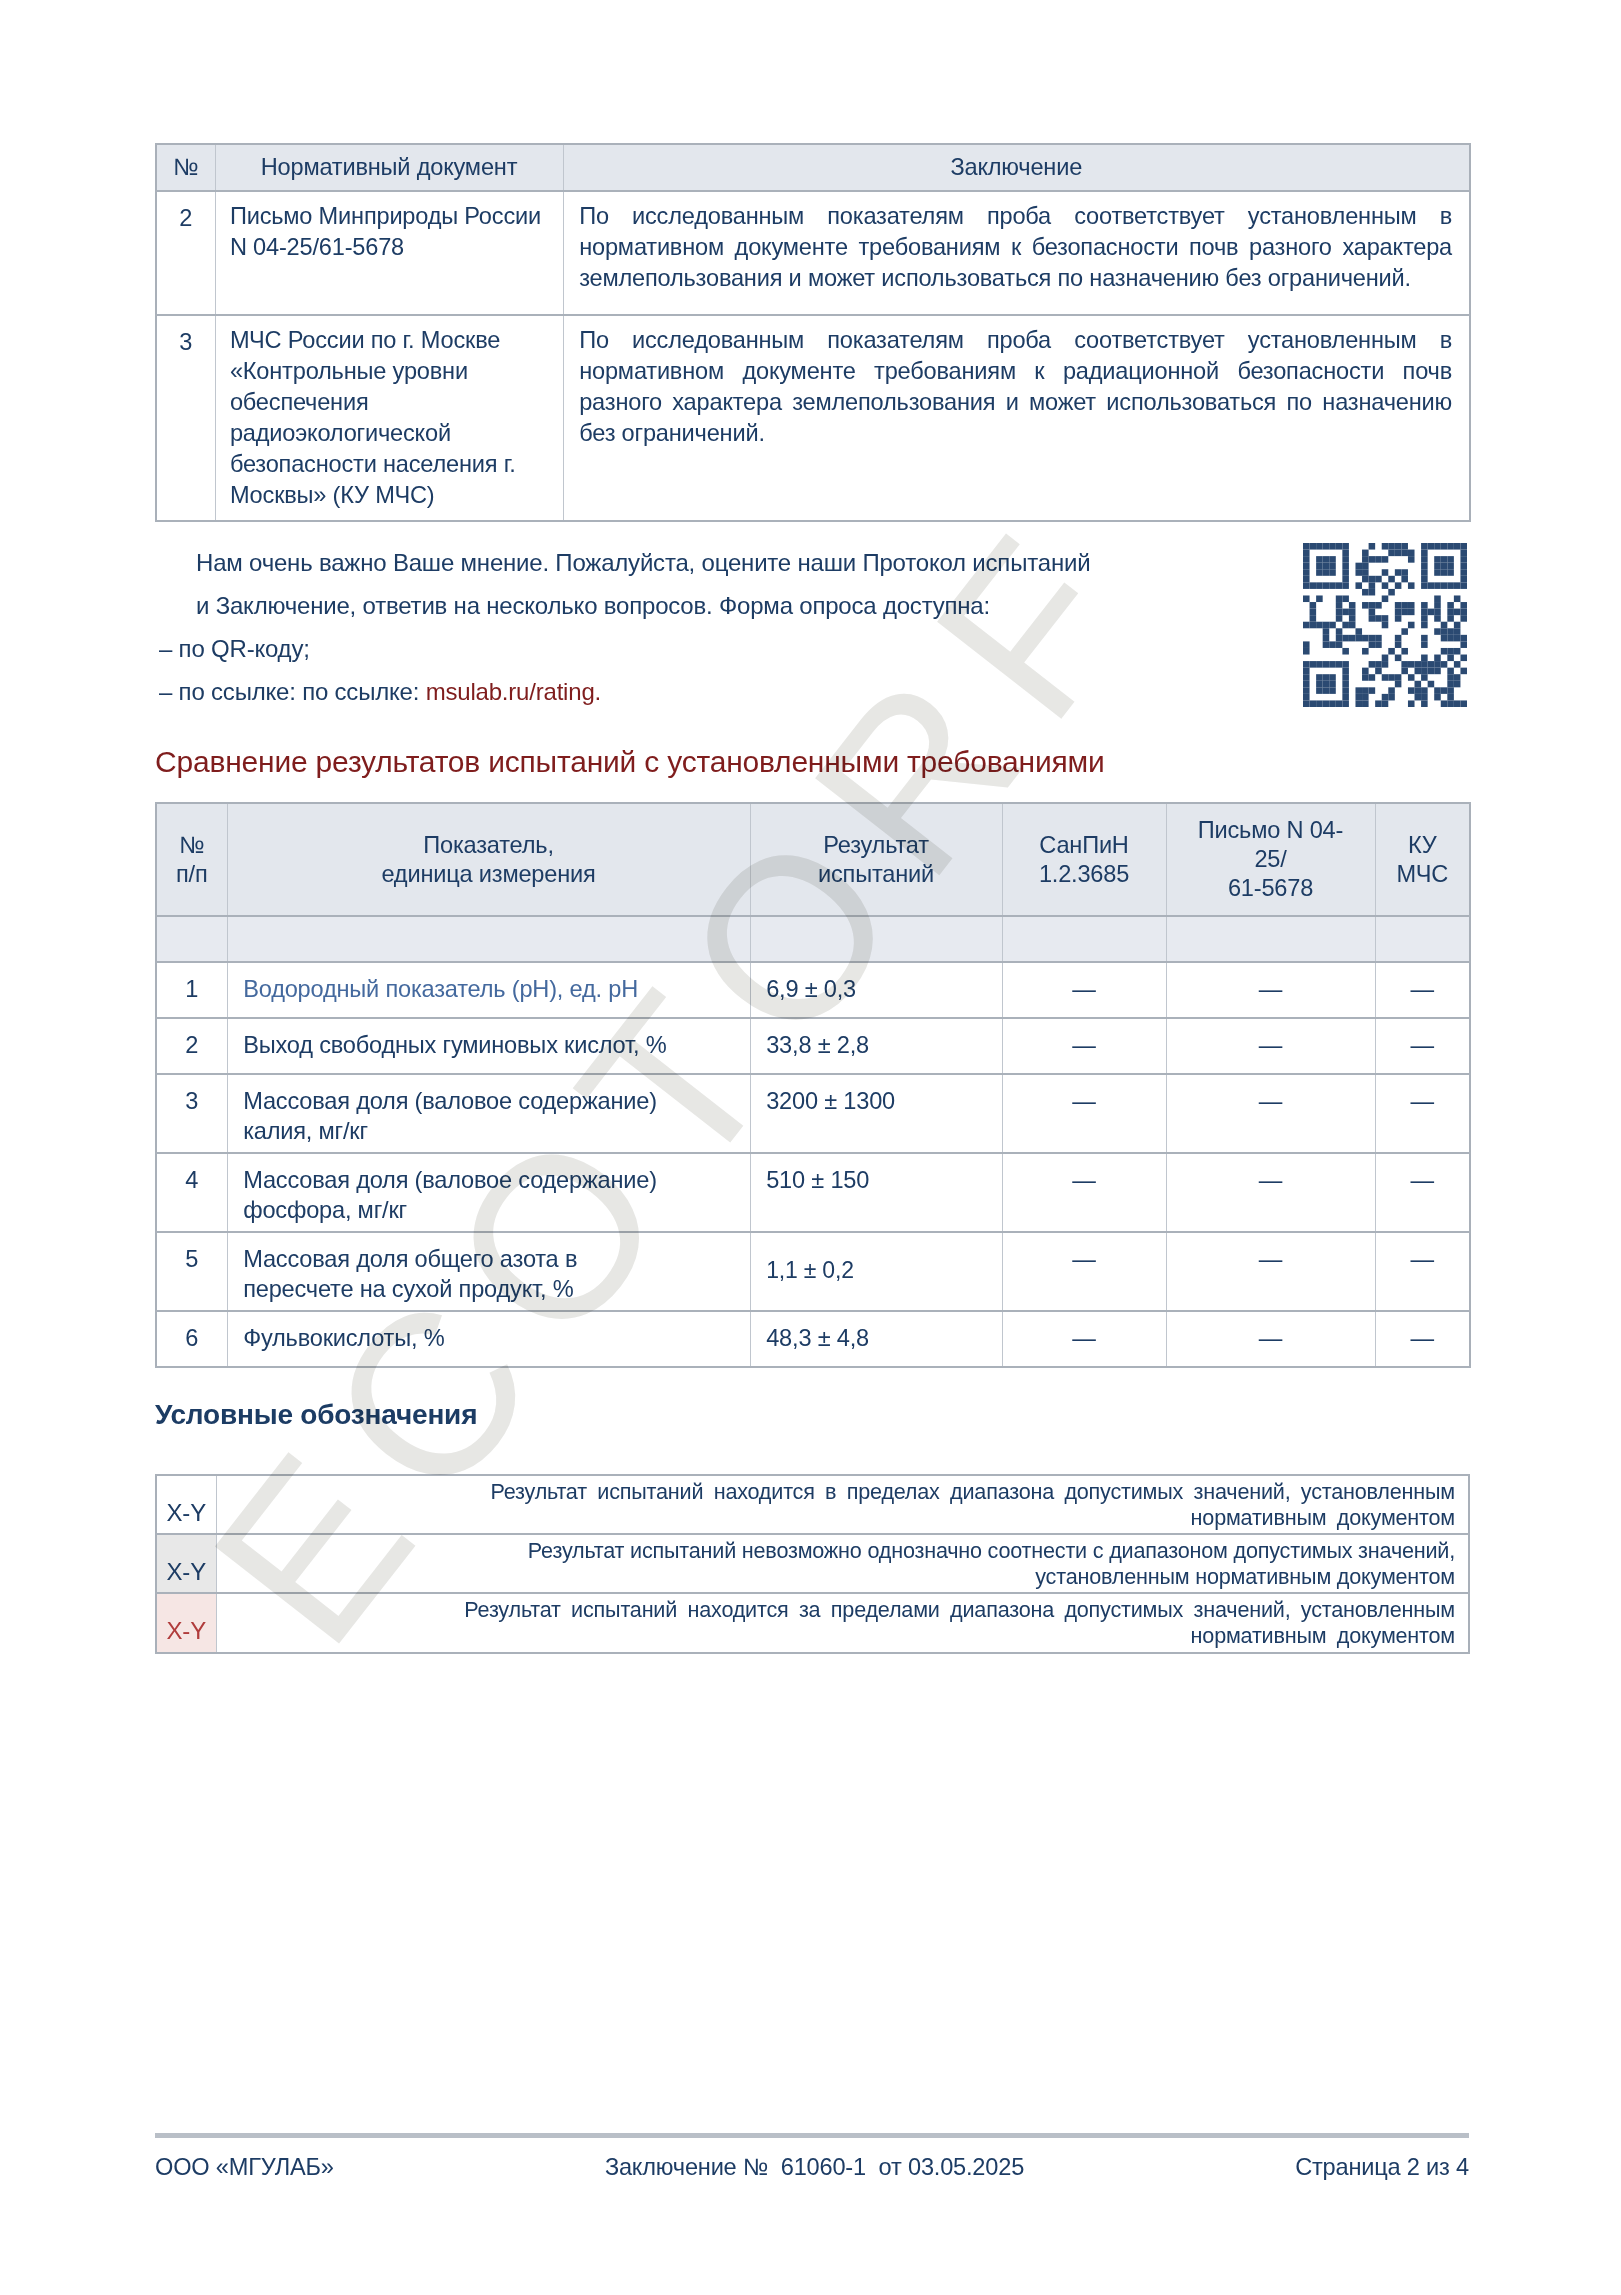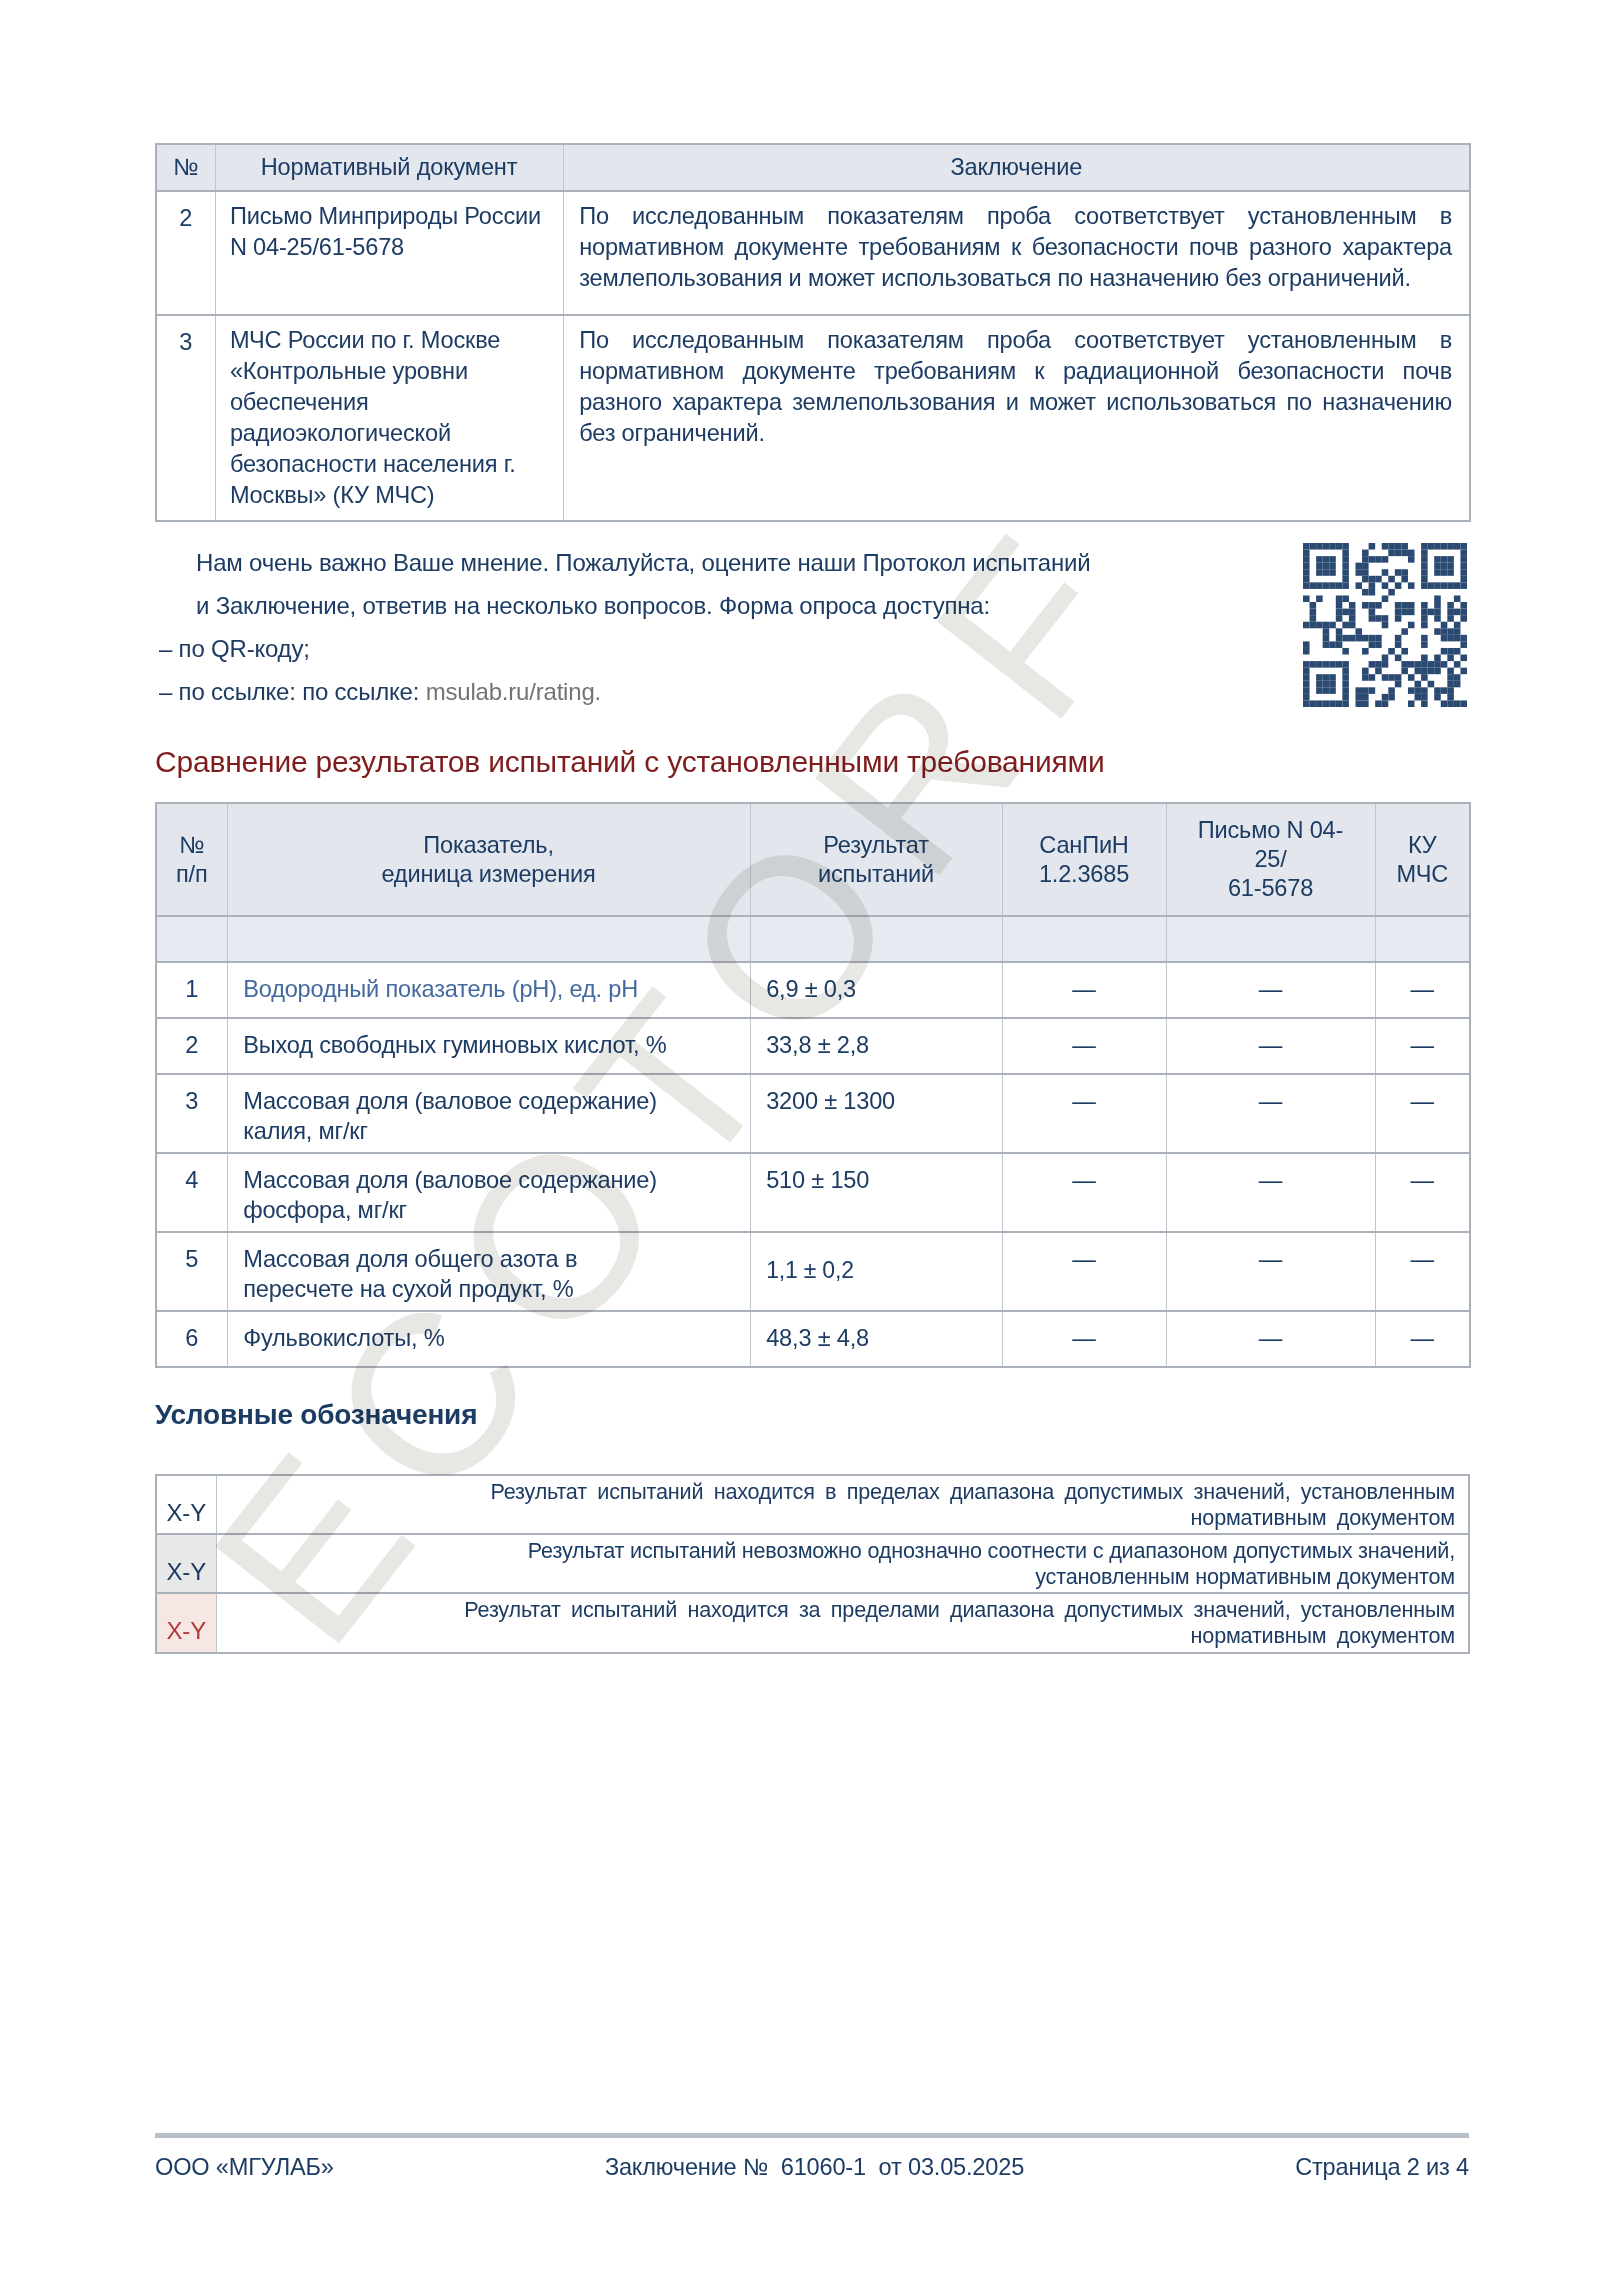--- a/index.html
+++ b/index.html
@@ -27,21 +27,21 @@
   .t1 .c1n{width:59px;}.t1 .c1d{width:348px;}.t1 .c1c{width:907px;}
   .t1 thead tr{height:47px;}
   .t1 .r2{height:124px;}.t1 .r3{height:188px;}
   .t1 td.num{text-align:center;padding-top:10.5px;}
   .t1 td.doc{padding:9.2px 11.8px 9.2px 14.4px;}
   .t1 td.concl{padding:9.2px 17px 9.2px 15.7px;text-align:justify;}
   
   .feedback{position:absolute;left:159px;top:544px;width:1112px;font-size:24px;color:#1d3c64;}
   .feedback .fl{height:43px;line-height:37px;}
   .feedback .indent{padding-left:37px;}
-  .link{color:#737373;text-decoration:none;cursor:pointer;}
+  .link{color:#7f1d1d;text-decoration:none;cursor:pointer;}
   
   .qr{position:absolute;left:1303px;top:543px;width:164px;height:164px;}
   
   .cmp-title{
     position:absolute;left:155px;top:743px;width:1308px;margin:0;
     font-size:30px;line-height:37px;font-weight:500;color:#7f1d1d;
   }
   .t2{top:802px;font-size:23.6px;line-height:30px;}
   .t2 col.cn{width:71px;}.t2 col.ci{width:523px;}.t2 col.cr{width:252px;}
   .t2 col.cs{width:164px;}.t2 col.cp{width:209px;}.t2 col.ck{width:95px;}

